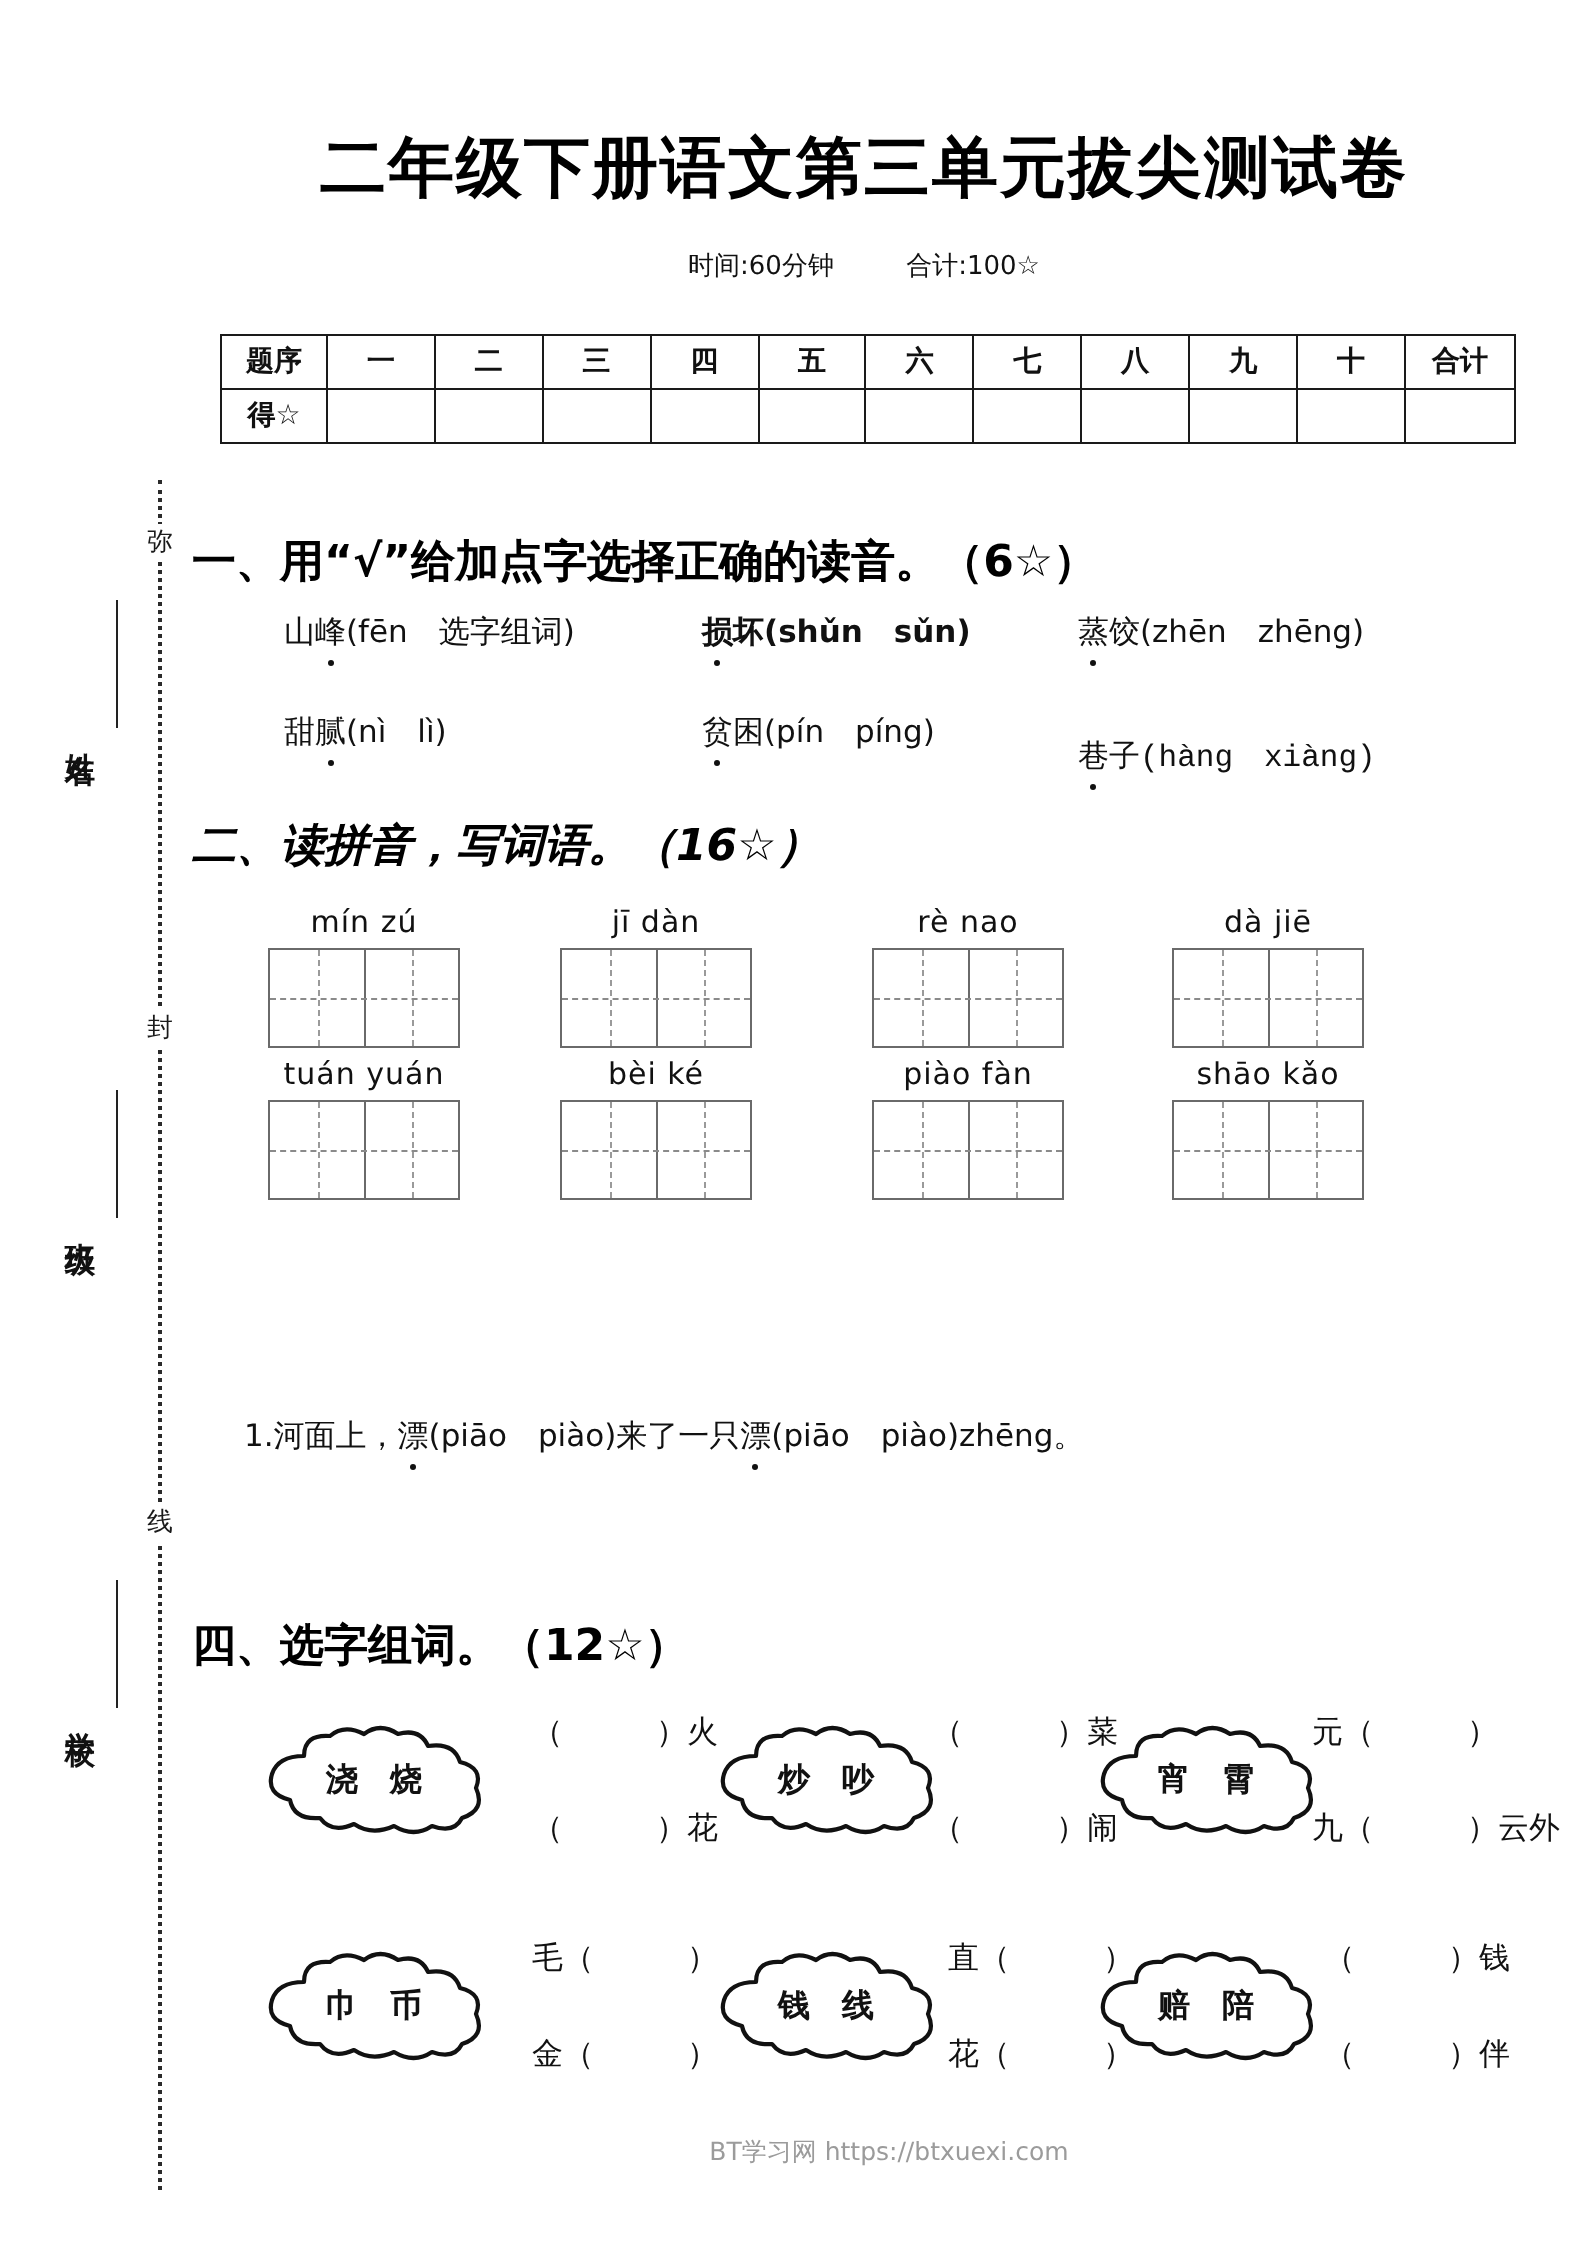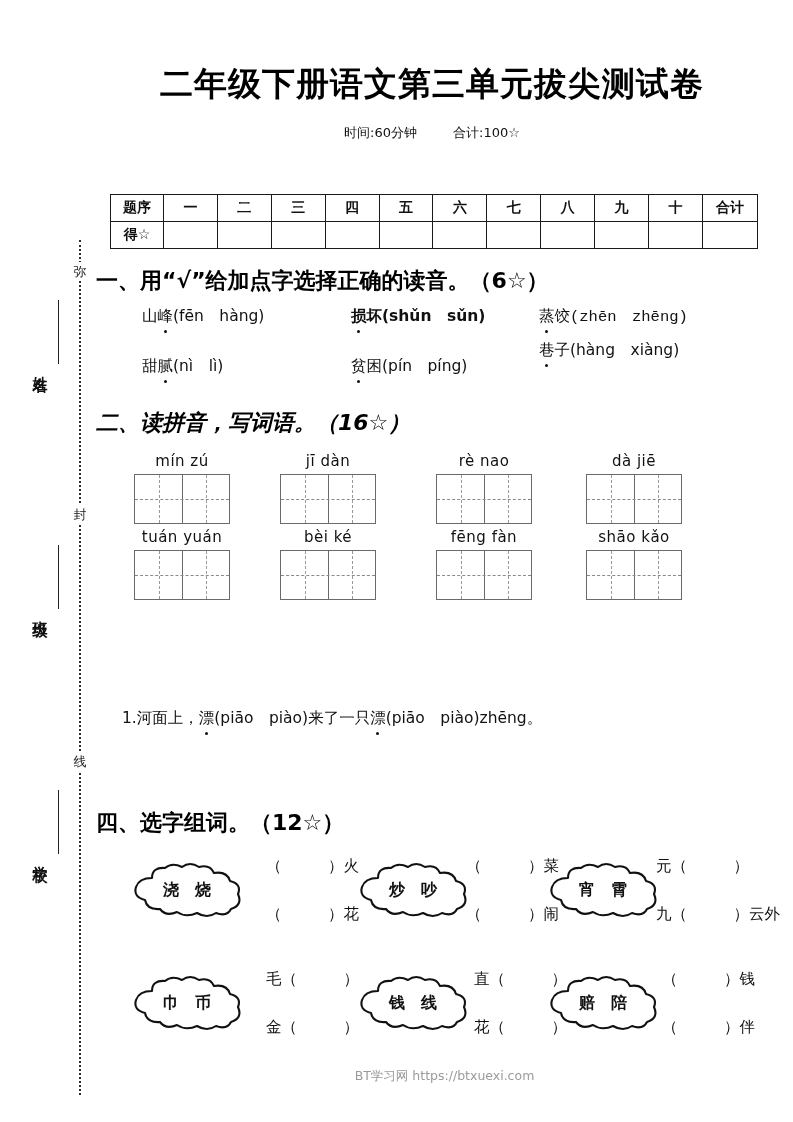--- a/index.html
+++ b/index.html
@@ -116,21 +116,20 @@
   .paper-meta .meta-item { margin: 0 16px; }
 
   
   .score-table {
     position: absolute;
     left: 14px;
     top: 167px;
     width: 648px;
     border-collapse: collapse;
     table-layout: fixed;
-    margin-top: 27px;
   }
   .score-table td {
     border: 1.3px solid #1a1a1a;
     height: 26px;
     text-align: center;
     vertical-align: middle;
     font-size: 14px;
     font-weight: bold;
     color: #111;
     padding: 0;
@@ -328,36 +327,36 @@
         <td></td>
         <td></td>
         <td class="sum"></td>
       </tr>
     </tbody>
   </table>
 
   <div class="sec-head" style="top:266px;">一、用“√”给加点字选择正确的读音。（6☆）</div>
 
   <div class="q-line" style="left:46px; top:306px;">
-    <span>山</span><span class="dotted-char">峰</span><span>(fēn　hàng)</span>
+    <span>山</span><span class="dotted-char">峰</span><span>(fēn　选字组词)</span>
   </div>
   <div class="q-line" style="left:255px; top:306px;font-weight:bold;">
     <span class="dotted-char">损</span><span>坏</span><span>(shǔn　sǔn)</span>
   </div>
-  <div class="q-line" style="left:443px; top:306px;font-family:Liberation Mono, monospace;">
+  <div class="q-line" style="left:443px; top:306px;">
     <span class="dotted-char">蒸</span><span>饺</span><span>(zhēn　zhēng)</span>
   </div>
 
   <div class="q-line" style="left:46px; top:356px;">
     <span>甜</span><span class="dotted-char">腻</span><span>(nì　lì)</span>
   </div>
   <div class="q-line" style="left:255px; top:356px;">
     <span class="dotted-char">贫</span><span>困</span><span>(pín　píng)</span>
   </div>
-  <div class="q-line" style="left:443px; top:340px;">
+  <div class="q-line" style="left:443px; top:368px;font-family:Liberation Mono, monospace;">
     <span class="dotted-char">巷</span><span>子</span><span>(hàng　xiàng)</span>
   </div>
 
   <div class="sec-head" style="top:408px;font-style:italic;">二、读拼音，写词语。（16☆）</div>
 
   <div class="grid-cell-wrap" style="left:38px; top:452px; width:96px;">
     <div class="pinyin-label">mín  zú</div>
     <div class="tianzi">
         <div class="vmid"></div>
         <div class="hdash"></div>
@@ -405,21 +404,21 @@
   <div class="grid-cell-wrap" style="left:184px; top:528px; width:96px;">
     <div class="pinyin-label">bèi  ké</div>
     <div class="tianzi">
         <div class="vmid"></div>
         <div class="hdash"></div>
         <div class="vdash-l"></div>
         <div class="vdash-r"></div>
       </div>
   </div>
   <div class="grid-cell-wrap" style="left:340px; top:528px; width:96px;">
-    <div class="pinyin-label">fēng fàn</div>
+    <div class="pinyin-label">piào fàn</div>
     <div class="tianzi">
         <div class="vmid"></div>
         <div class="hdash"></div>
         <div class="vdash-l"></div>
         <div class="vdash-r"></div>
       </div>
   </div>
   <div class="grid-cell-wrap" style="left:490px; top:528px; width:96px;">
     <div class="pinyin-label">shāo kǎo</div>
     <div class="tianzi">

